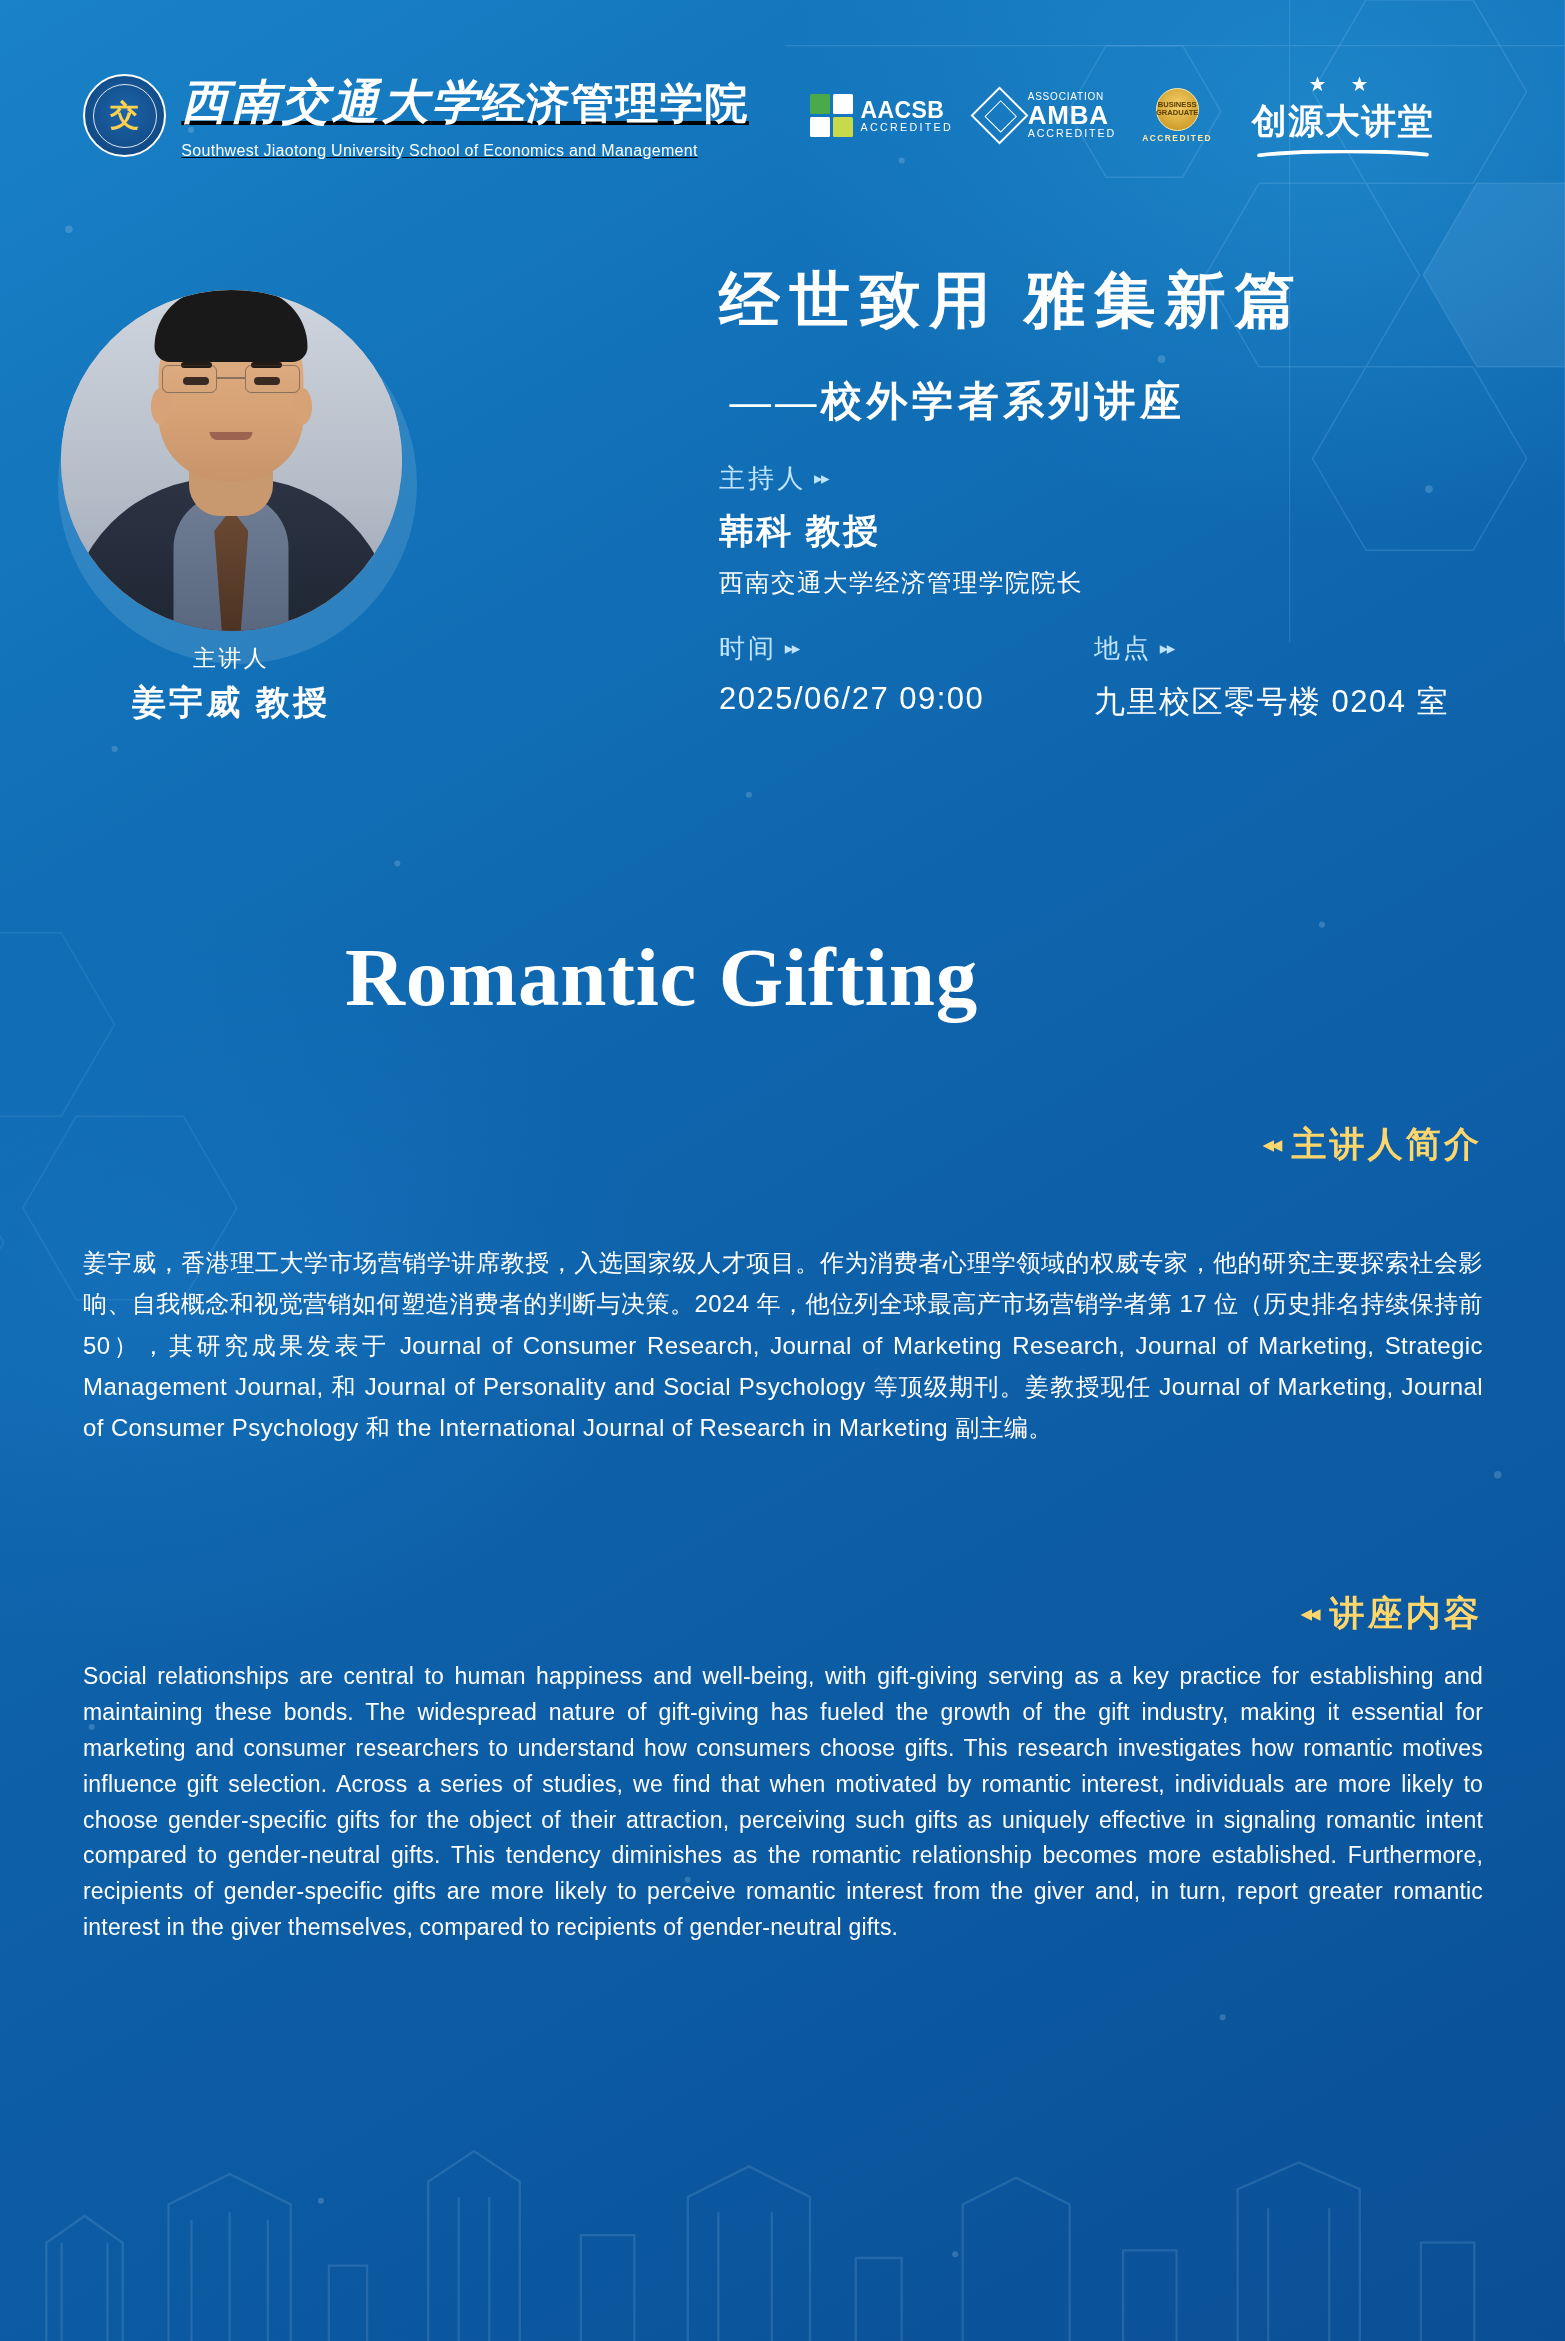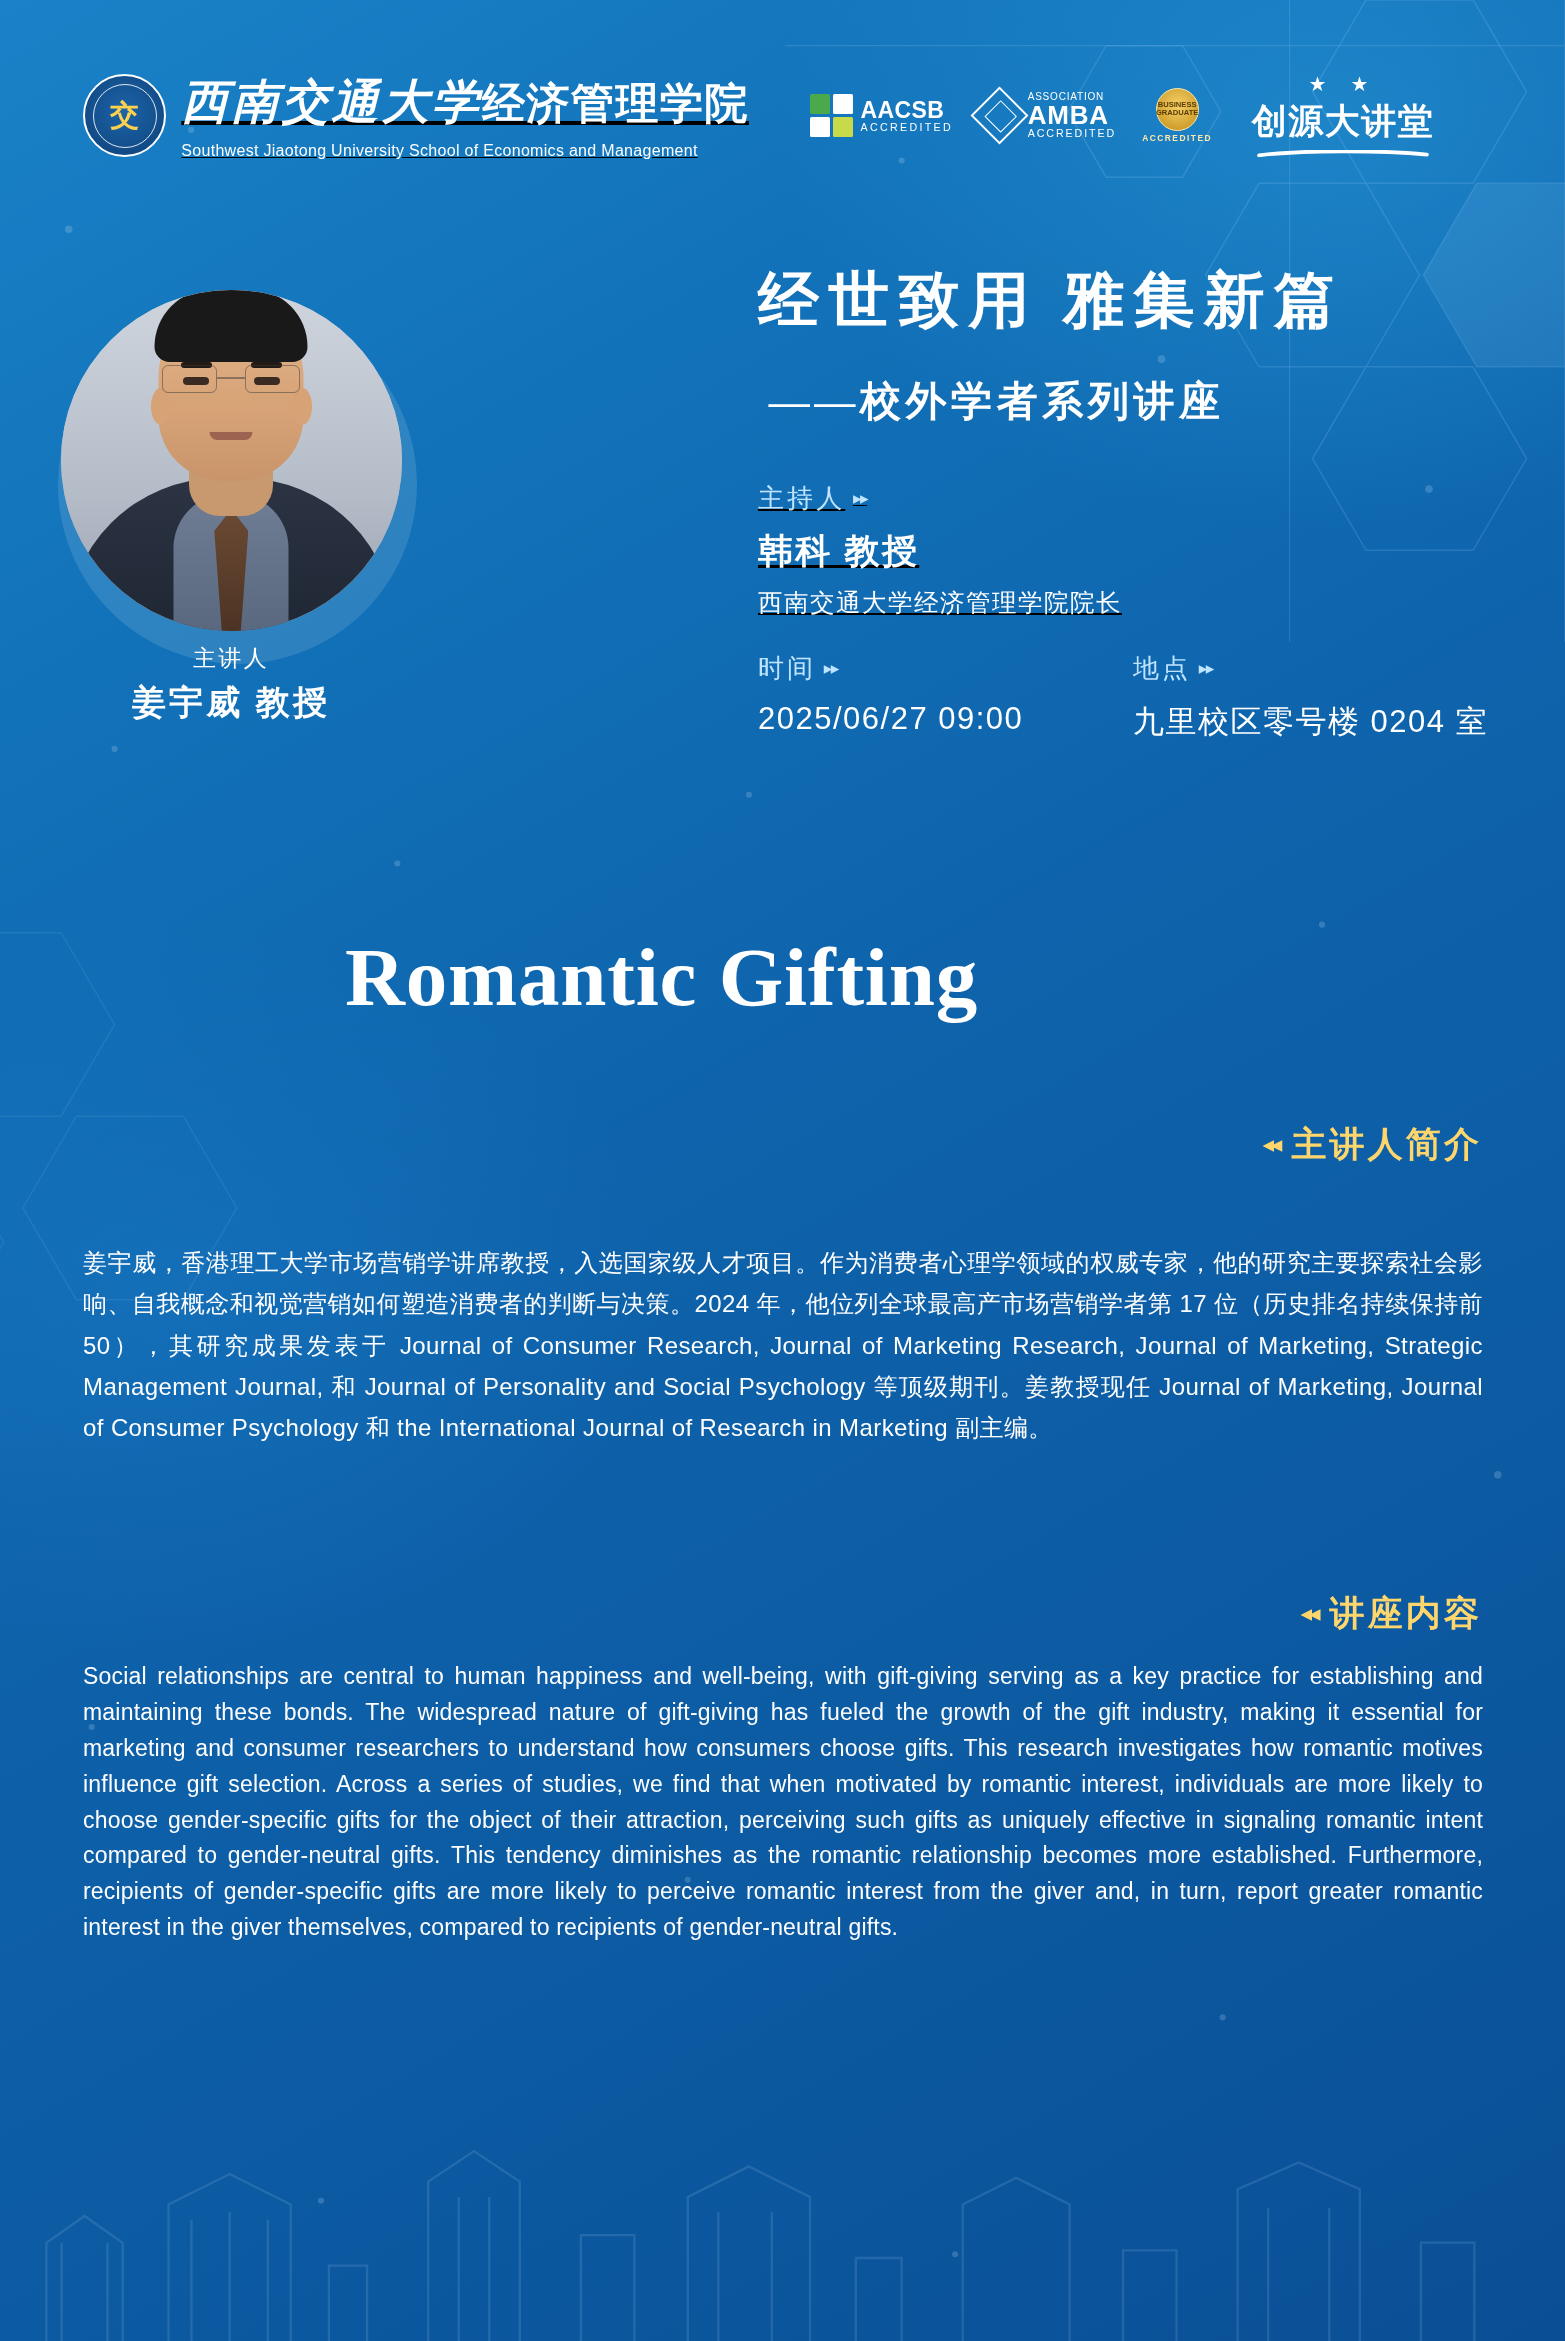--- a/index.html
+++ b/index.html
@@ -187,38 +187,38 @@
   .speaker-role {
     margin-top: 12.2px; text-align:center; width: 368px;
     font-size: 23px; color:#ffffff; letter-spacing: 2.3px;
   }
   .speaker-name {
     margin-top: 6.1px; text-align:center; width: 368px;
     font-size: 34px; color:#ffffff; font-weight: bold; letter-spacing: 3.1px;
   }
 
   
-  .info { position: absolute; left: 758px; top: 260px; width: 772px; }
+  .info { position: absolute; left: 719px; top: 260px; width: 772px; }
   .title-cn {
     font-size: 61px; font-weight: bold; color:#ffffff; letter-spacing: 9.2px;
     font-family:"Liberation Serif","DejaVu Serif",serif;
     white-space: nowrap;
   }
   .subtitle-cn {
     margin-top: 32px;
     font-size: 41px; color:#ffffff; letter-spacing: 4.6px; font-weight:600;
     font-family:"Liberation Serif","DejaVu Serif",serif;
     padding-left: 10.7px;
     white-space: nowrap;
   }
   .field-label {
     font-size: 26px; color:#bfe4ff; letter-spacing: 3.1px; display:flex; align-items:center; gap:7.6px;
   }
   .arrows { color:#bfe4ff; font-size: 17px; letter-spacing: -1.5px; }
-  .host-block { margin-top: 52px; text-decoration: underline; }
+  .host-block { margin-top: 32px; }
   .host-name { margin-top: 12.2px; font-size: 35px; color:#ffffff; font-weight:bold; letter-spacing: 2.3px; }
   .host-title { margin-top: 10.7px; font-size: 24.5px; color:#ffffff; letter-spacing: 1.5px; }
 
   .when-where { margin-top: 32px; display:flex; }
   .col-time { width: 375px; }
   .col-place { width: 397px; }
   .ww-value { margin-top: 15.3px; font-size: 31px; color:#ffffff; letter-spacing: 1.5px; }
 
   
   .main-title {

